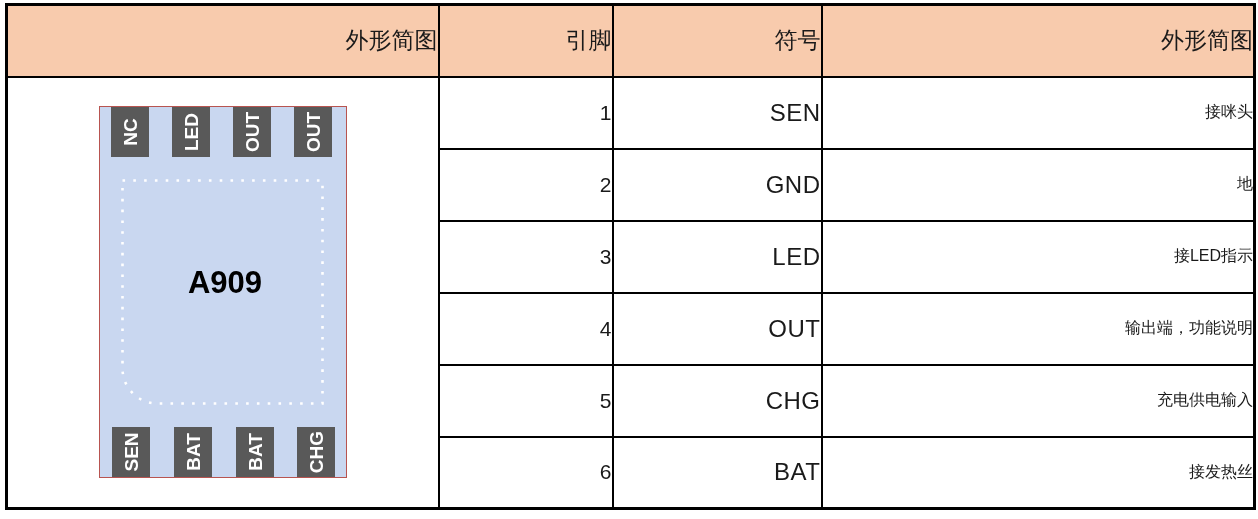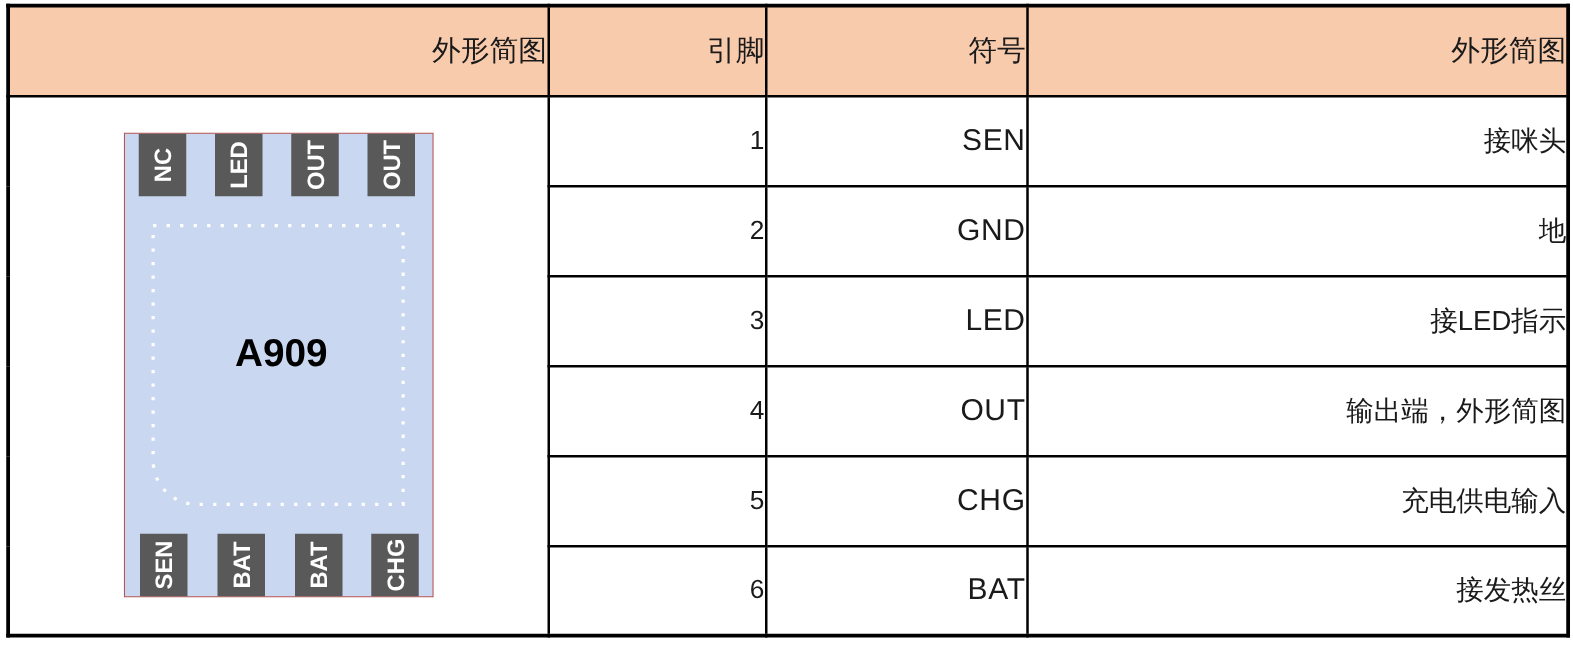--- a/index.html
+++ b/index.html
@@ -34,21 +34,21 @@
   }
   table.pin-table thead tr { height: 72px; }
   table.pin-table tbody tr { height: 72px; }
   th.header-cell {
     background: var(--header-bg, #f8cbad);
     font-size: 23px;
     font-weight: 400;
   }
   td.pin-number-cell  { font-size: 21px; }
   td.symbol-cell      { font-size: 24px; letter-spacing: 0.5px; }
-  td.description-cell { font-size: 22px; }
+  td.description-cell { font-size: 16px; }
   td.diagram-cell {
     vertical-align: top;
     padding-top: 24px;
   }
   svg.chip-svg { display: block; margin: 0 auto; }
   .chip-body {
     fill: var(--chip-body, #c9d7f0);
     stroke: var(--chip-outline, #b85450);
     stroke-width: 1;
   }
@@ -132,21 +132,21 @@
         <td class="description-cell">地</td>
       </tr>
       <tr>
         <td class="pin-number-cell">3</td>
         <td class="symbol-cell">LED</td>
         <td class="description-cell">接LED指示</td>
       </tr>
       <tr>
         <td class="pin-number-cell">4</td>
         <td class="symbol-cell">OUT</td>
-        <td class="description-cell">输出端，外形简图</td>
+        <td class="description-cell">输出端，功能说明</td>
       </tr>
       <tr>
         <td class="pin-number-cell">5</td>
         <td class="symbol-cell">CHG</td>
         <td class="description-cell">充电供电输入</td>
       </tr>
       <tr>
         <td class="pin-number-cell">6</td>
         <td class="symbol-cell">BAT</td>
         <td class="description-cell">接发热丝</td>

